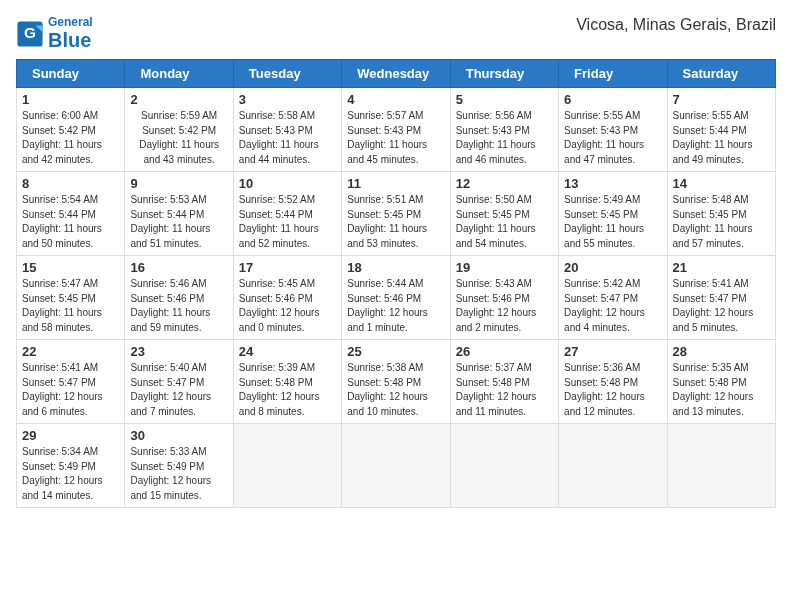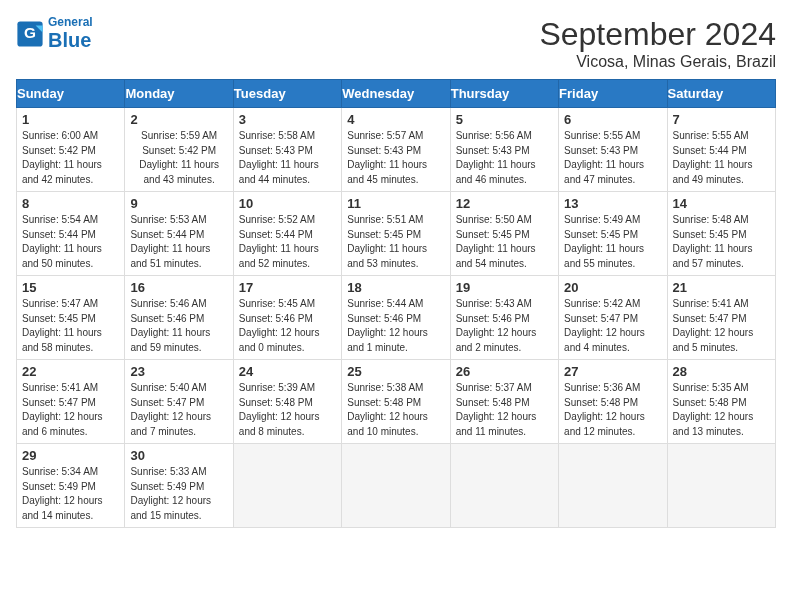--- a/index.html
+++ b/index.html
@@ -40,21 +40,21 @@
     .calendar {
       width: 100%;
       border-collapse: collapse;
       border: 1px solid #ccc;
     }
     .calendar th {
       background: #2979c4;
       color: #fff;
       font-size: 13px;
       font-weight: bold;
-      padding: 6px 0;
+      padding: 6px 15px;
       text-align: left;
       border: 1px solid #2166a8;
     }
     .calendar td {
       vertical-align: top;
       padding: 4px 5px;
       font-size: 10.5px;
       color: #333;
       border: 1px solid #ddd;
       width: calc(100% / 7);
@@ -85,21 +85,20 @@
       <rect x="2" y="2" width="36" height="36" rx="4" fill="#1a6fb5"></rect>
       <text x="20" y="26" text-anchor="middle" fill="white" font-size="22" font-weight="bold" font-family="Arial">G</text>
       <polygon points="28,8 38,8 38,18" fill="#4fc3f7"></polygon>
     </svg>
     <div style="line-height:1.1">
       <div style="font-size:12px;font-weight:bold;color:#1a6fb5;">General</div>
       <div style="font-size:20px;font-weight:bold;color:#1a6fb5;">Blue</div>
     </div>
   </div>
   <div class="title-block">
-    <div class="month-title">September 2024</div>
     <div class="location">Vicosa, Minas Gerais, Brazil</div>
   </div>
 </div>
 
 <table class="calendar">
   <thead>
     <tr>
     <th>Sunday</th>
         <th>Monday</th>
         <th>Tuesday</th>

